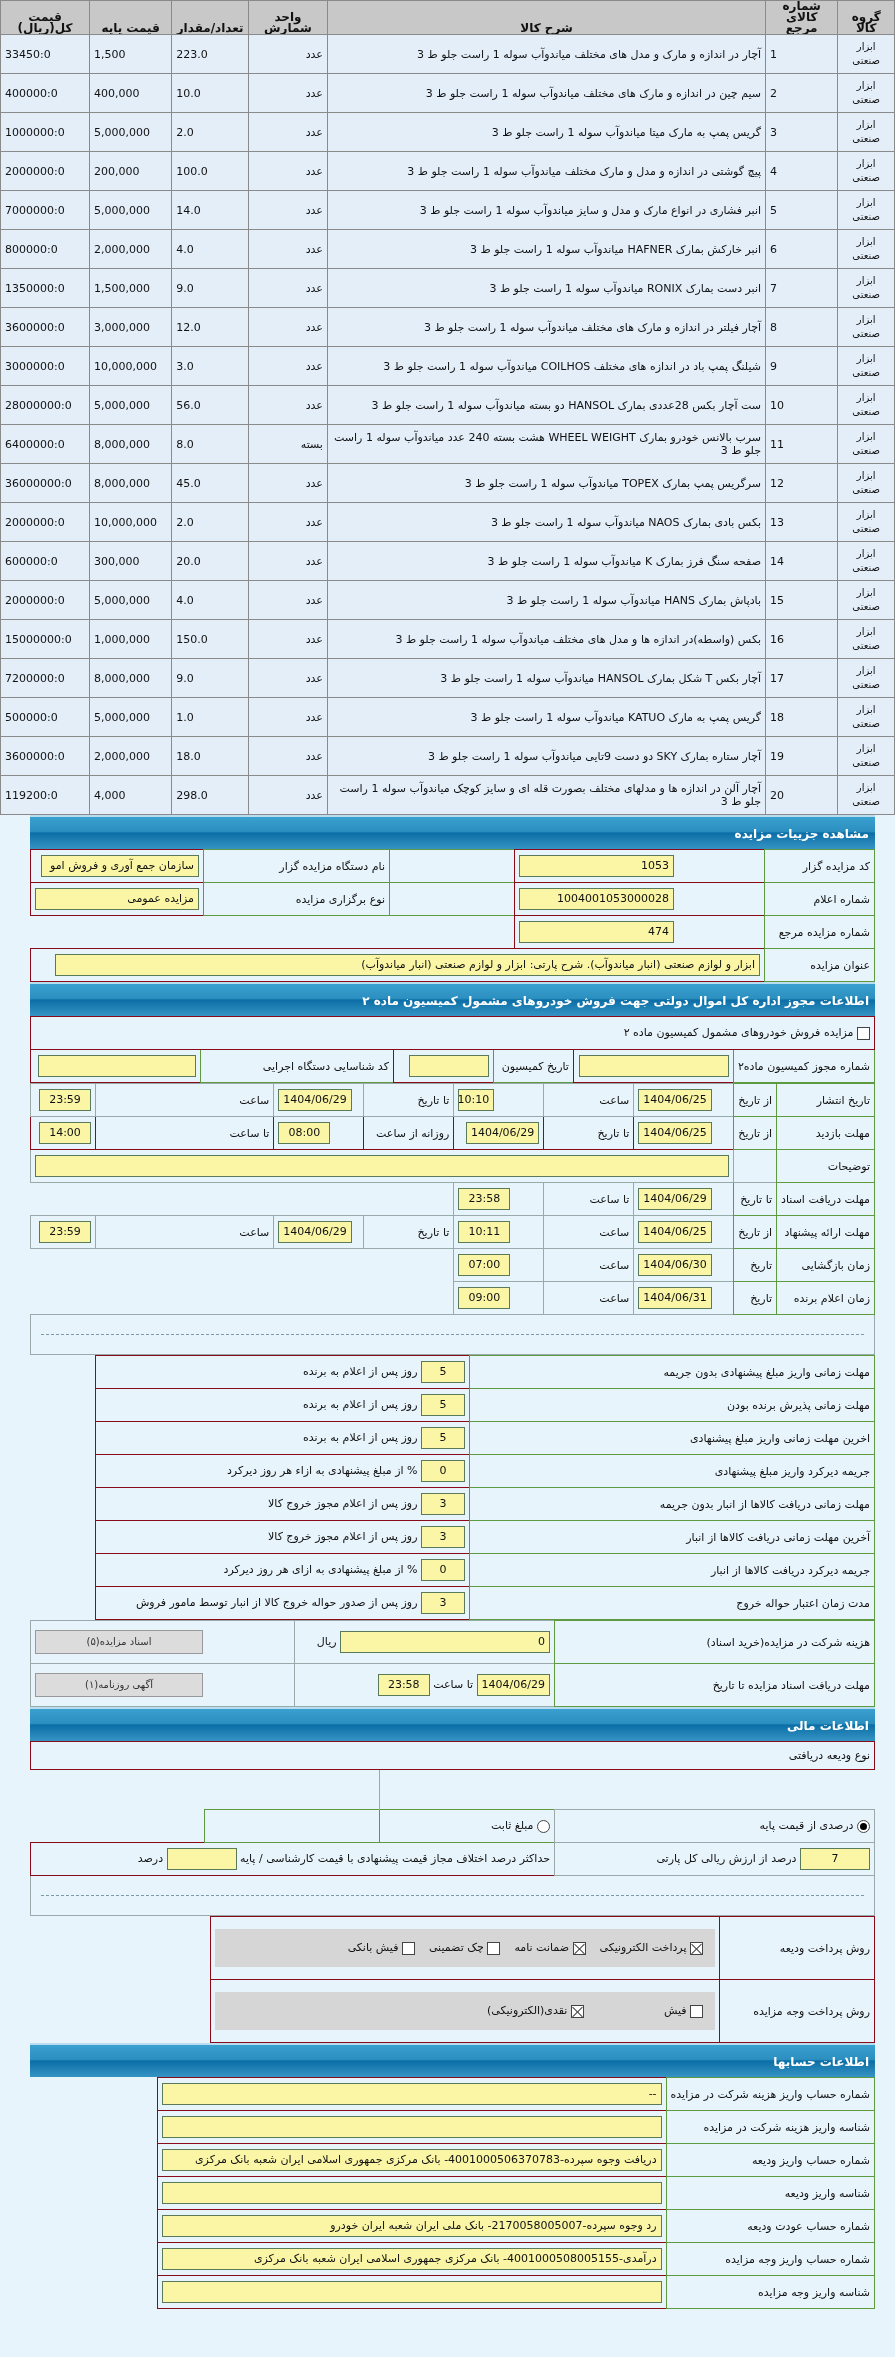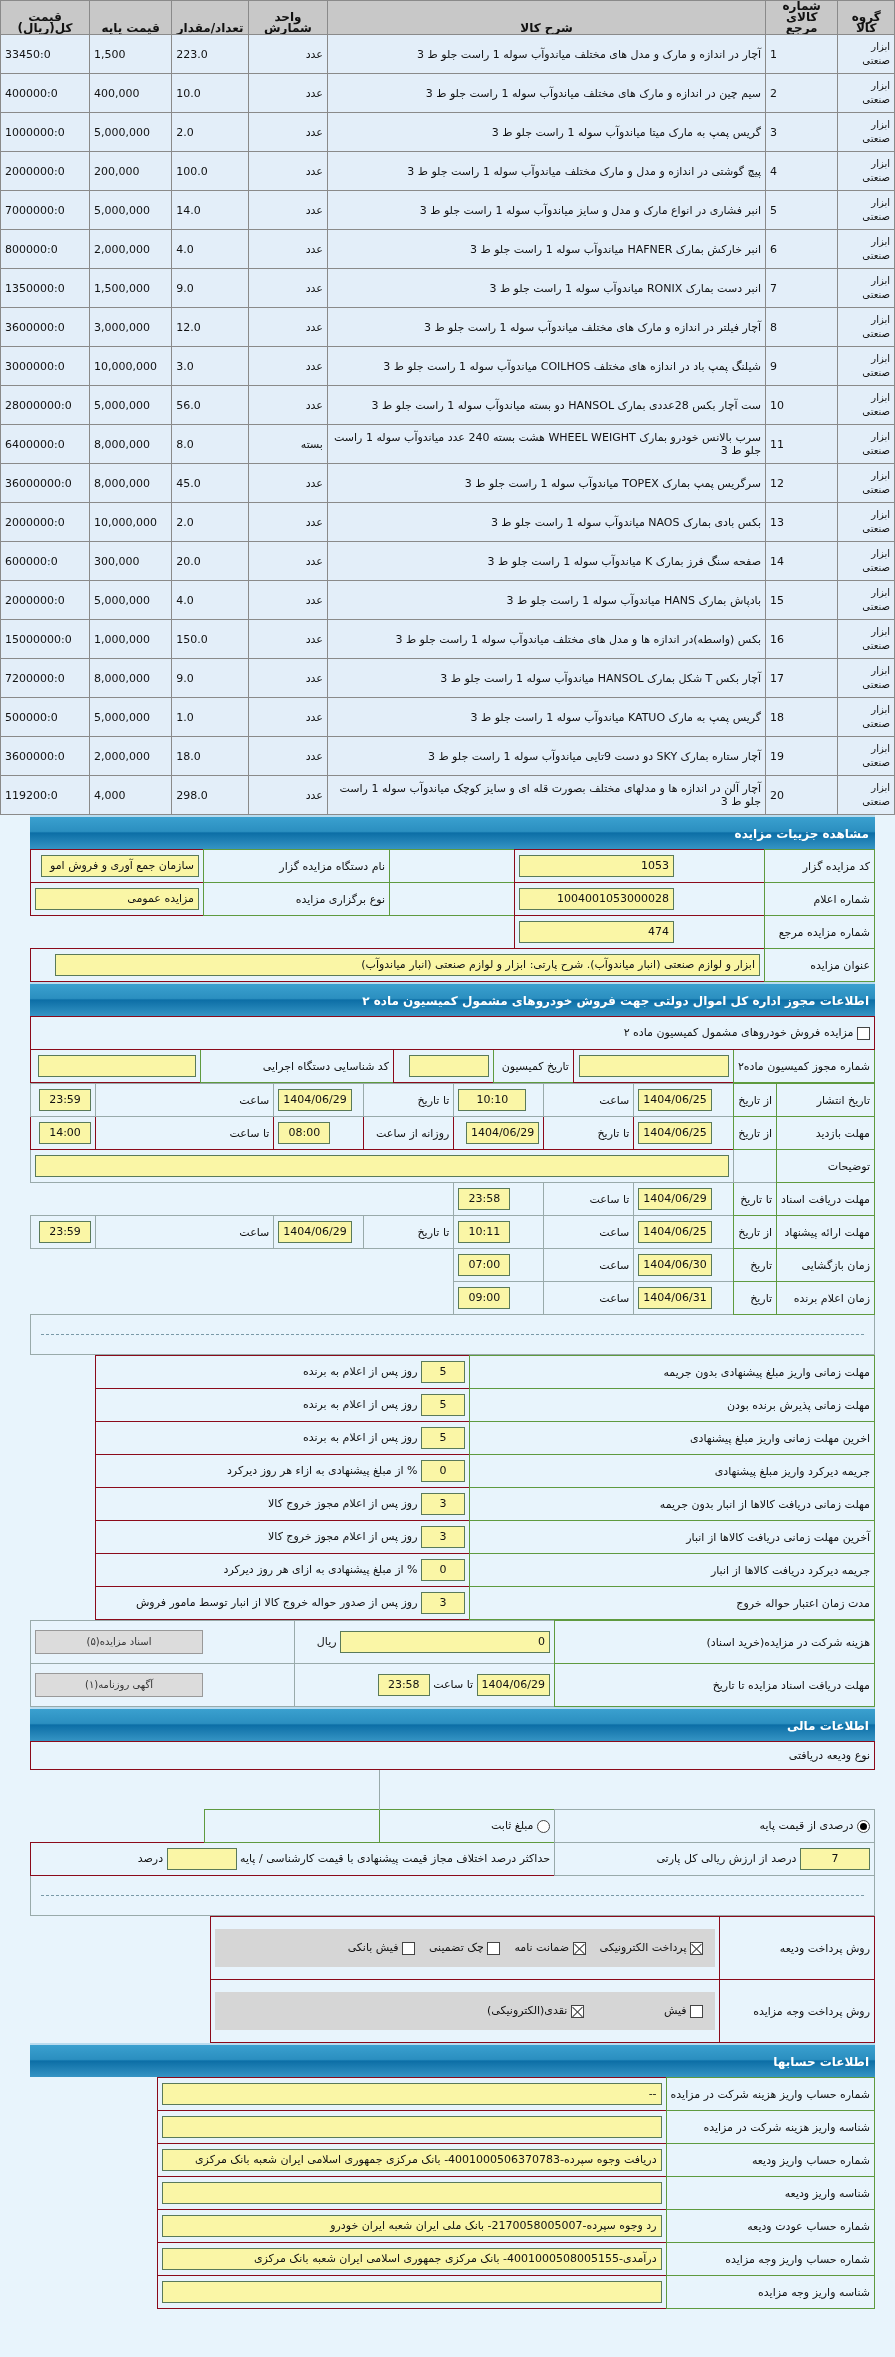--- a/index.html
+++ b/index.html
@@ -1,21 +1,21 @@
 <!DOCTYPE html>
 <html><head>
 <meta charset="utf-8">
 <style>
   * { box-sizing: border-box; }
   body { margin: 0; width: 895px; background: #e8f4fc; font-family: "DejaVu Sans", sans-serif; font-size: 11px; color: #111; direction: rtl; }
   .items { width: 895px; border-collapse: collapse; table-layout: fixed; background: #e3eef9; }
   .items th { background: #c8c8c8; font-weight: bold; font-size: 12px; border: 1px solid #8a8a8a; height: 22px; line-height: 11px; vertical-align: bottom; overflow: hidden; padding: 0 2px; }
   .items td { border: 1px solid #8a8a8a; height: 39px; padding: 0 4px; vertical-align: middle; font-size: 11px; }
   .items td.num { text-align: left; direction: ltr; }
-  .items td.grp { font-size: 10px; line-height: 14px; text-align: right; }
+  .items td.grp { font-size: 10px; line-height: 14px; text-align: center; }
   .wrap { position: relative; width: 895px; }
   .panel { margin-right: 20px; margin-left: 30px; width: 845px; }
   .bar { height: 34px; background: linear-gradient(#3aa0cf 0%, #2b8fc0 45%, #0c6ea6 50%, #3594c4 100%); color: #fff; font-weight: bold; font-size: 12px; padding: 10px 6px 0 9px; border-top: 2px solid #b9dcef; }
   .grid { width: 100%; border-collapse: collapse; }
   .grid td { height: 33px; padding: 2px 4px; vertical-align: middle; font-size: 11px; }
   .g { border: 1px solid #5e9a3f; }
   .r { border: 1px solid #8b0a1a; }
   .n { border: 1px solid #9aa; }
   .fld { display: inline-block; background: #faf6a6; border: 1px solid #5a7a5a; height: 22px; line-height: 20px; padding: 0 4px; font-size: 11px; vertical-align: middle; white-space: nowrap; overflow: hidden; }
   .fld.l { direction: ltr; text-align: right; }
@@ -290,21 +290,21 @@
   </tbody>
       </table>
 
   <table class="grid">
     <tbody>
           <tr>
       <td class="g lbl" style="width:75px">تاریخ انتشار</td>
       <td class="g lbl" style="width:35px">از تاریخ</td>
       <td class="n" style="width:100px;text-align:left"><span class="fld l">1404/06/25</span></td>
       <td class="n" style="width:90px">ساعت</td>
-      <td class="n" style="width:90px;text-align:left"><span class="fld c" style="width:68px">10:10</span></td>
+      <td class="n" style="width:90px;text-align:left"><span class="fld c" style="width:36px">10:10</span></td>
       <td class="n" style="width:90px">تا تاریخ</td>
       <td class="n" style="width:90px;text-align:left"><span class="fld l">1404/06/29</span></td>
       <td class="n">ساعت</td>
       <td class="n" style="width:65px"><span class="fld c" style="width:52px">23:59</span></td>
     </tr>
     <tr>
       <td class="g lbl">مهلت بازدید</td>
       <td class="g lbl">از تاریخ</td>
       <td class="r" style="text-align:left"><span class="fld l">1404/06/25</span></td>
       <td class="r">تا تاریخ</td>

